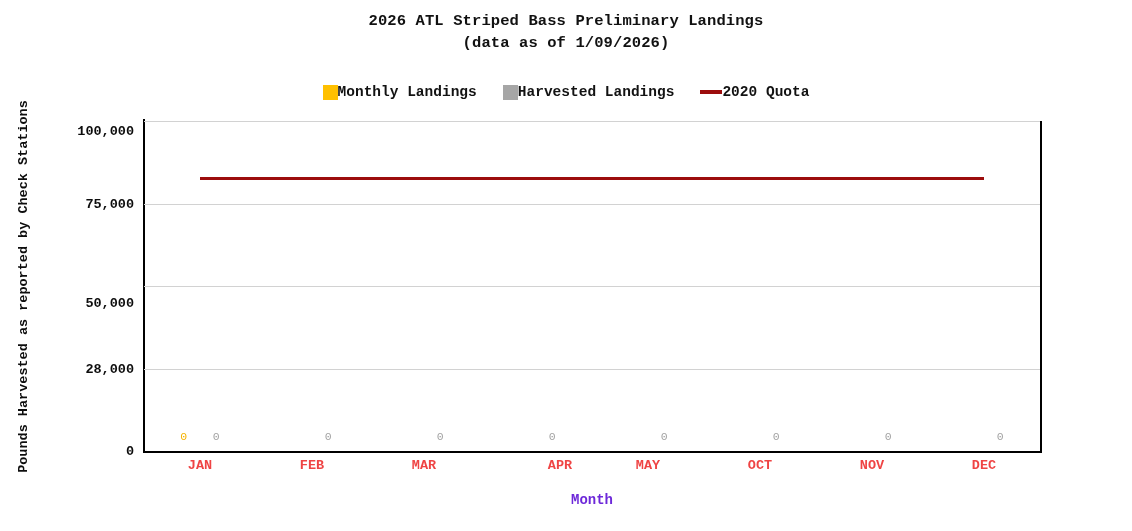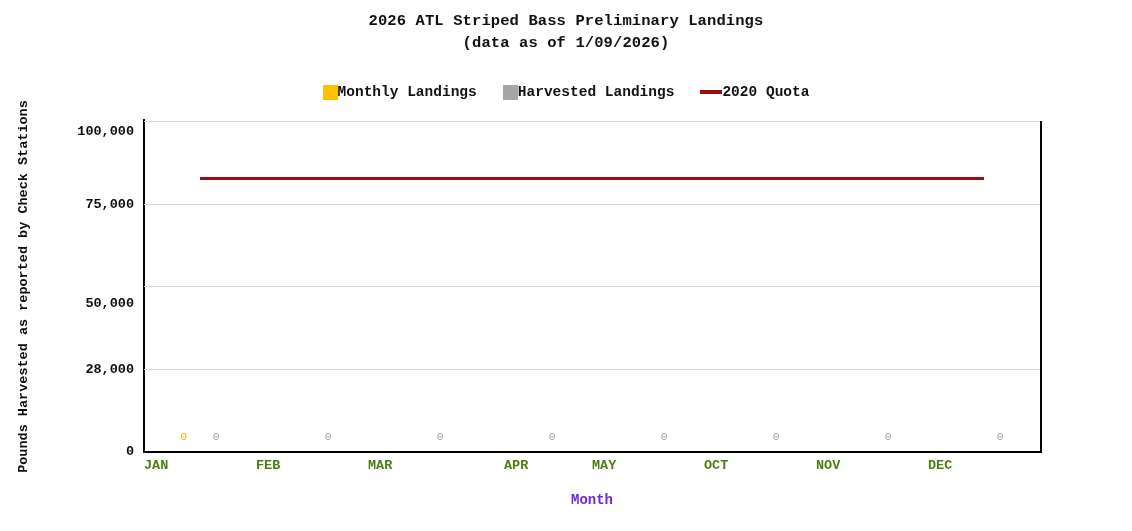--- a/index.html
+++ b/index.html
@@ -107,24 +107,24 @@
     font-weight: 700;
     color: #0d0d0d;
     transform: translateY(-50%);
   }
 
   
   .xtick {
     position: absolute;
     top: 458px;
     width: 112px;
-    text-align: left;
+    text-align: center;
     font-size: 13.5px;
     font-weight: 700;
-    color: #4d7c0f;
+    color: #ef4444;
   }
 
   
   .x-axis-title {
     position: absolute;
     top: 492px;
     left: 144px;
     width: 896px;
     text-align: center;
     font-size: 14px;

